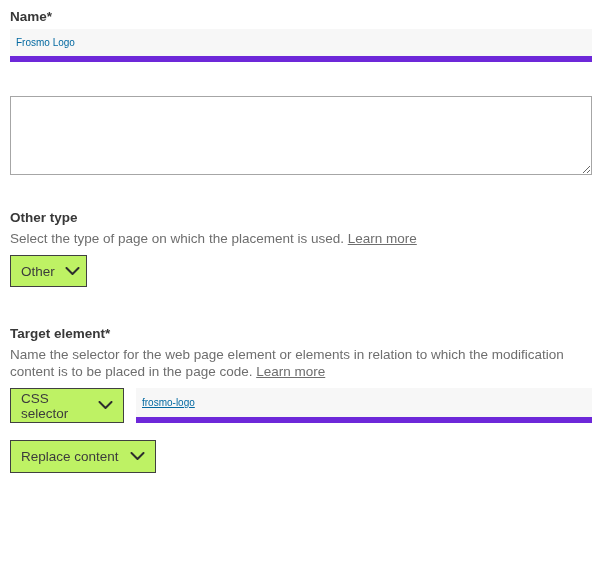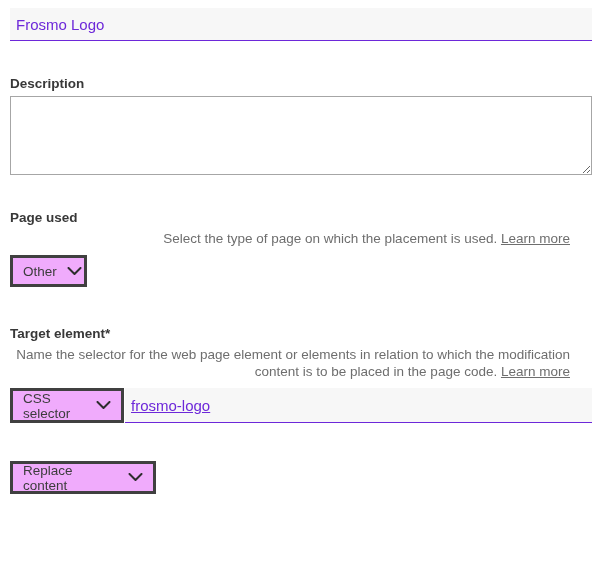--- a/index.html
+++ b/index.html
@@ -20,40 +20,39 @@
     font-size: 13.5px;
     color: #383838;
     line-height: 17px;
     margin-bottom: 4px;
   }
   .helper {
     color: #6e6e6e;
     line-height: 17px;
     margin: 2px 0 8px 0;
     max-width: 560px;
-    text-align: right;
   }
   .helper a.learn-more {
     color: #6e6e6e;
     text-decoration: underline;
     cursor: pointer;
   }
   .helper .lm-own-line { display: block; }
 
   .text-input {
     display: block;
     width: 100%;
     height: 33px;
     background: #f7f7f7;
     border: none;
-    border-bottom: 1px solid #6d28d9;
+    border-bottom: 6px solid #6d28d9;
     padding: 0 6px;
     font-family: "Liberation Sans", "DejaVu Sans", sans-serif;
-    font-size: 15px;
-    color: #6d28d9;
+    font-size: 10px;
+    color: #0369a1;
     outline: none;
   }
 
   .textarea-input {
     display: block;
     width: 100%;
     height: 79px;
     background: #ffffff;
     border: 1px solid #a6a6a6;
     padding: 4px 6px;
@@ -62,60 +61,60 @@
     color: #4c4c4c;
     resize: both;
     outline: none;
   }
 
   .select-box {
     display: inline-flex;
     align-items: center;
     justify-content: space-between;
     height: 32px;
-    border: 3px solid #404040;
-    background: #f0abfc;
+    border: 1px solid #404040;
+    background: #bef264;
     padding: 0 10px;
     color: #3c3c3c;
     cursor: pointer;
     flex-shrink: 0;
     user-select: none;
   }
   .select-box .chev { display: inline-flex; margin-left: 10px; }
   .w-pagetype  { width: 77px; }
   .w-selector  { width: 114px; height: 35px; }
   .w-display   { width: 146px; height: 33px; }
 
   .field-pagetype { margin-bottom: 38px; }
-  .field-target   { margin-bottom: 38px; }
+  .field-target   { margin-bottom: 17px; }
   .field-display  { margin-bottom: 0; }
 
   .target-row {
     display: flex;
     align-items: stretch;
-    gap: 1px;
+    gap: 12px;
   }
   .target-row .text-input { flex: 1 1 auto; height: 35px; text-decoration: underline; }
 </style>
 </head>
 <body>
 
 <div class="form-panel">
 
   <div class="field">
+    <label class="field-label">Name*</label>
     <input class="text-input" type="text" value="Frosmo Logo" style="">
   </div>
 
   <div class="field">
-    <label class="field-label">Description</label>
     <textarea class="textarea-input" style=""></textarea>
   </div>
 
   <div class="field field-pagetype">
-    <label class="field-label">Page used</label>
+    <label class="field-label">Other type</label>
     <div class="helper">
       <span>Select the type of page on which the placement is used.</span>
       <a class="learn-more">Learn more</a>
     </div>
     <div class="select-box w-pagetype">
       <span>Other</span>
       <span class="chev">
         <svg width="15" height="9" viewBox="0 0 15 9">
             <polyline points="1.5,1 7.5,7 13.5,1" fill="none" stroke="#2d2d2d" stroke-width="2" stroke-linecap="round" stroke-linejoin="round"></polyline>
           </svg>

